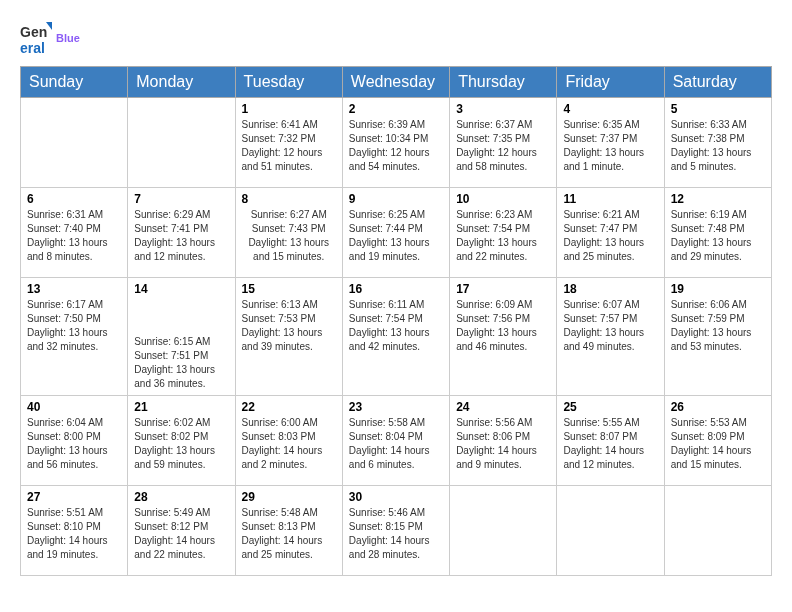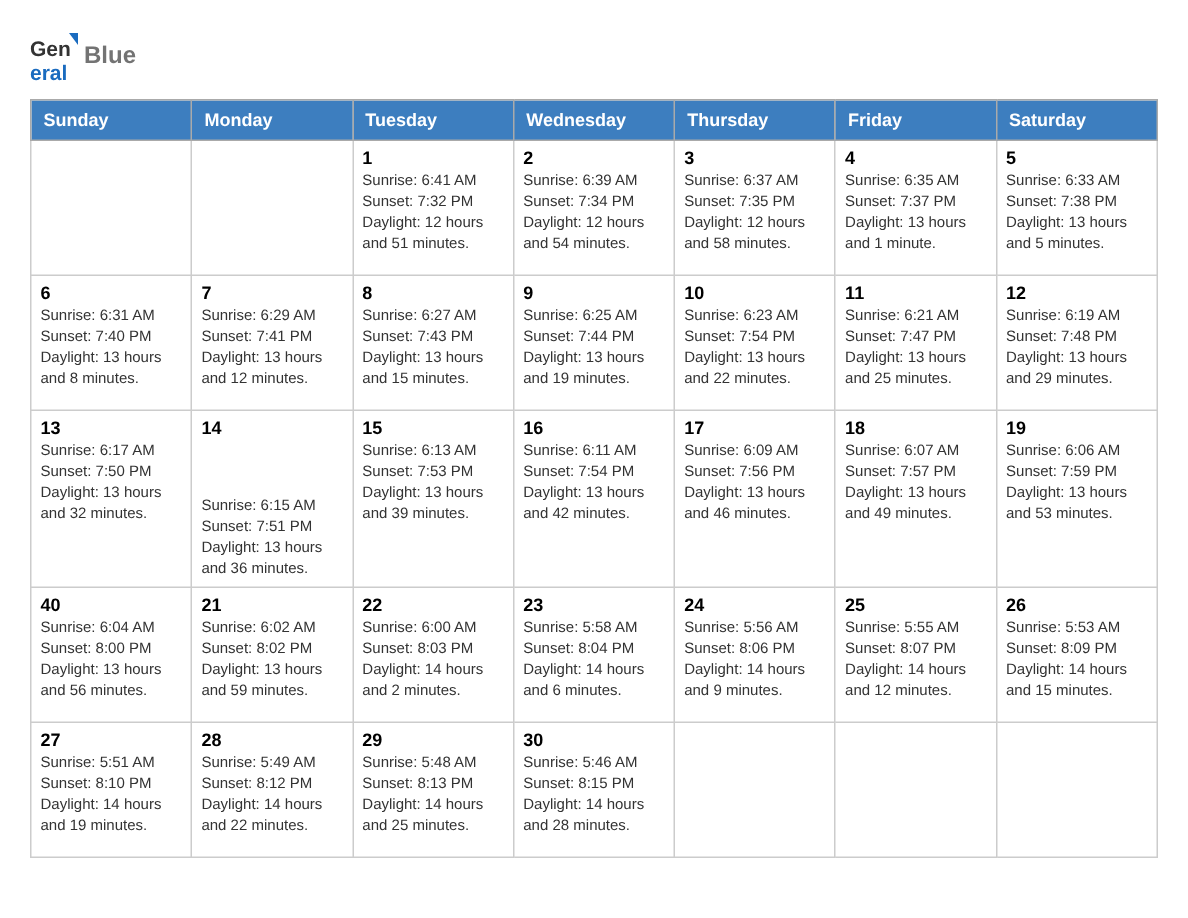--- a/index.html
+++ b/index.html
@@ -38,22 +38,22 @@
     .calendar {
       width: 100%;
       border-collapse: collapse;
       font-size: 11px;
     }
     .calendar th {
       background-color: #3d7ebf;
       color: white;
       text-align: left;
       padding: 6px 8px;
-      font-size: 12px;
-      font-weight: bold;
+      font-size: 16px;
+      font-weight: normal;
       border: 1px solid #aaa;
     }
     .calendar td {
       border: 1px solid #ccc;
       vertical-align: top;
       padding: 4px 6px;
       height: 90px;
       width: 107px;
       background: #fff;
     }
@@ -76,21 +76,21 @@
 <body>
 
 <div class="header-area">
   <div class="logo">
   <div style="display:flex;align-items:center;gap:2px;">
     <svg width="32" height="36" viewBox="0 0 32 36">
       <text x="0" y="17" font-size="14" font-weight="bold" fill="#333" font-family="Arial">Gen</text>
       <text x="0" y="33" font-size="14" font-weight="bold" fill="#1a6bbf" font-family="Arial">eral</text>
       <polygon points="26,2 32,2 32,10" fill="#1a6bbf"></polygon>
     </svg>
-    <span style="font-size:16px;font-weight:bold;color:#737373;margin-left:2px;">Blue</span>
+    <span style="font-size:11px;font-weight:bold;color:#8b5cf6;margin-left:2px;">Blue</span>
   </div>
 </div>
   <div class="title-area">
     <div class="month-title"></div>
     <div class="location-title"></div>
   </div>
 </div>
 
 <table class="calendar">
   <thead>
@@ -111,21 +111,21 @@
         <td>
           <span class="day-number">1</span>
           <div class="day-info" style="white-space: pre-line;">Sunrise: 6:41 AM
 Sunset: 7:32 PM
 Daylight: 12 hours
 and 51 minutes.</div>
         </td>
         <td>
           <span class="day-number">2</span>
           <div class="day-info" style="white-space: pre-line;">Sunrise: 6:39 AM
-Sunset: 7:34 PM
+Sunset: 10:34 PM
 Daylight: 12 hours
 and 54 minutes.</div>
         </td>
         <td>
           <span class="day-number">3</span>
           <div class="day-info" style="white-space: pre-line;">Sunrise: 6:37 AM
 Sunset: 7:35 PM
 Daylight: 12 hours
 and 58 minutes.</div>
         </td>
@@ -154,21 +154,21 @@
         </td>
         <td>
           <span class="day-number">7</span>
           <div class="day-info" style="white-space: pre-line;">Sunrise: 6:29 AM
 Sunset: 7:41 PM
 Daylight: 13 hours
 and 12 minutes.</div>
         </td>
         <td>
           <span class="day-number">8</span>
-          <div class="day-info" style="white-space: pre-line;">Sunrise: 6:27 AM
+          <div class="day-info" style="white-space: pre-line; text-align: center;">Sunrise: 6:27 AM
 Sunset: 7:43 PM
 Daylight: 13 hours
 and 15 minutes.</div>
         </td>
         <td>
           <span class="day-number">9</span>
           <div class="day-info" style="white-space: pre-line;">Sunrise: 6:25 AM
 Sunset: 7:44 PM
 Daylight: 13 hours
 and 19 minutes.</div>

